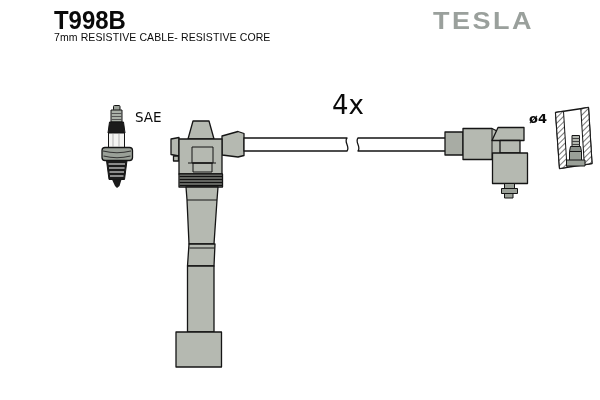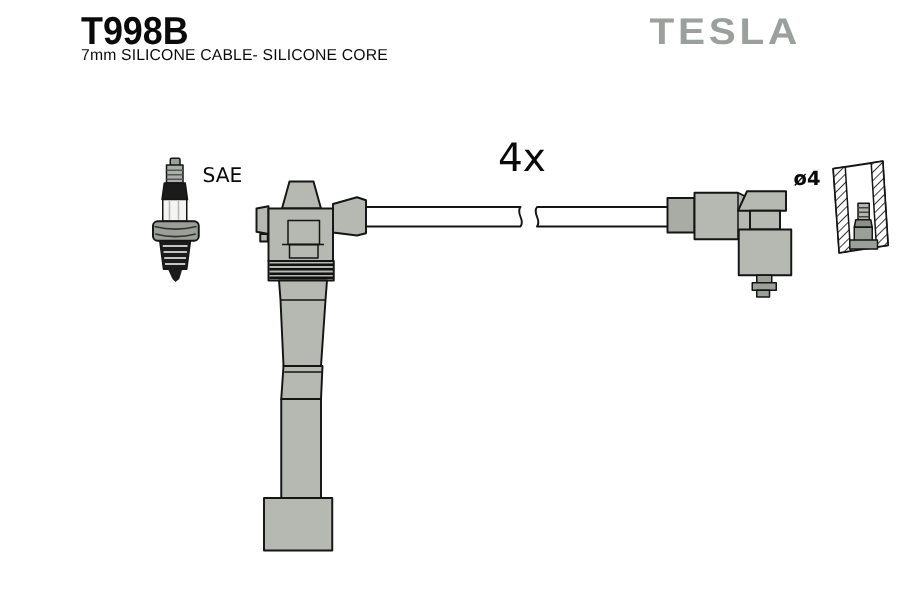--- a/index.html
+++ b/index.html
@@ -36,21 +36,21 @@
   .lbl{font-family:"DejaVu Sans",sans-serif;font-size:13.5px;fill:var(--text,#0a0a0a);}
   .lbl-qty{font-family:"DejaVu Sans",sans-serif;font-size:26px;fill:var(--text,#0a0a0a);}
   .lbl-dia{font-family:"DejaVu Sans",sans-serif;font-size:13px;font-weight:bold;fill:var(--text,#0a0a0a);}
 </style>
 </head>
 <body>
 
 <div class="stage">
 
   <div class="abs" id="part-number">T998B</div>
-  <div class="abs" id="description">7mm SILICONE CABLE- SILICONE CORE</div>
+  <div class="abs" id="description">7mm RESISTIVE CABLE- RESISTIVE CORE</div>
   <div class="abs" id="brand">TESLA</div>
 
   <svg width="600" height="400" viewBox="0 0 600 400">
     <defs>
       <pattern id="hatch" width="4" height="4" patternUnits="userSpaceOnUse" patternTransform="rotate(45)">
         <rect width="4" height="4" fill="#ffffff"></rect>
         <line x1="0" y1="0" x2="0" y2="4" stroke="#333" stroke-width="1.3"></line>
       </pattern>
     </defs>
 

